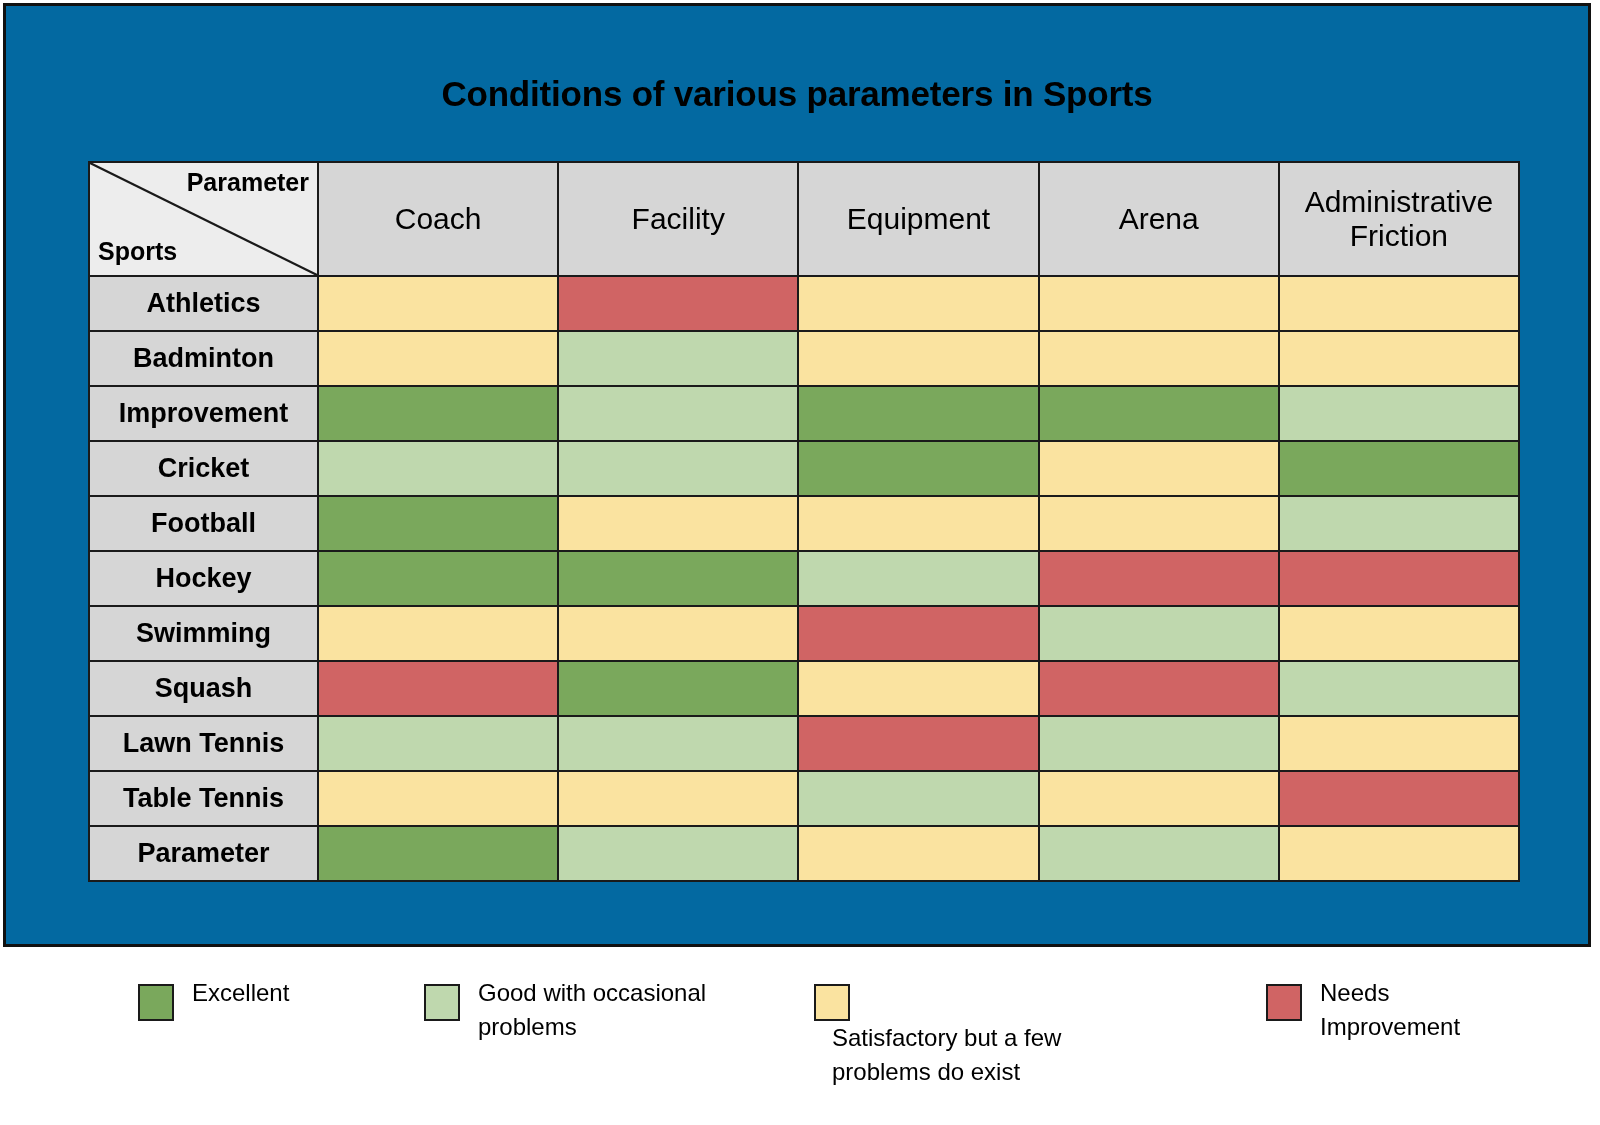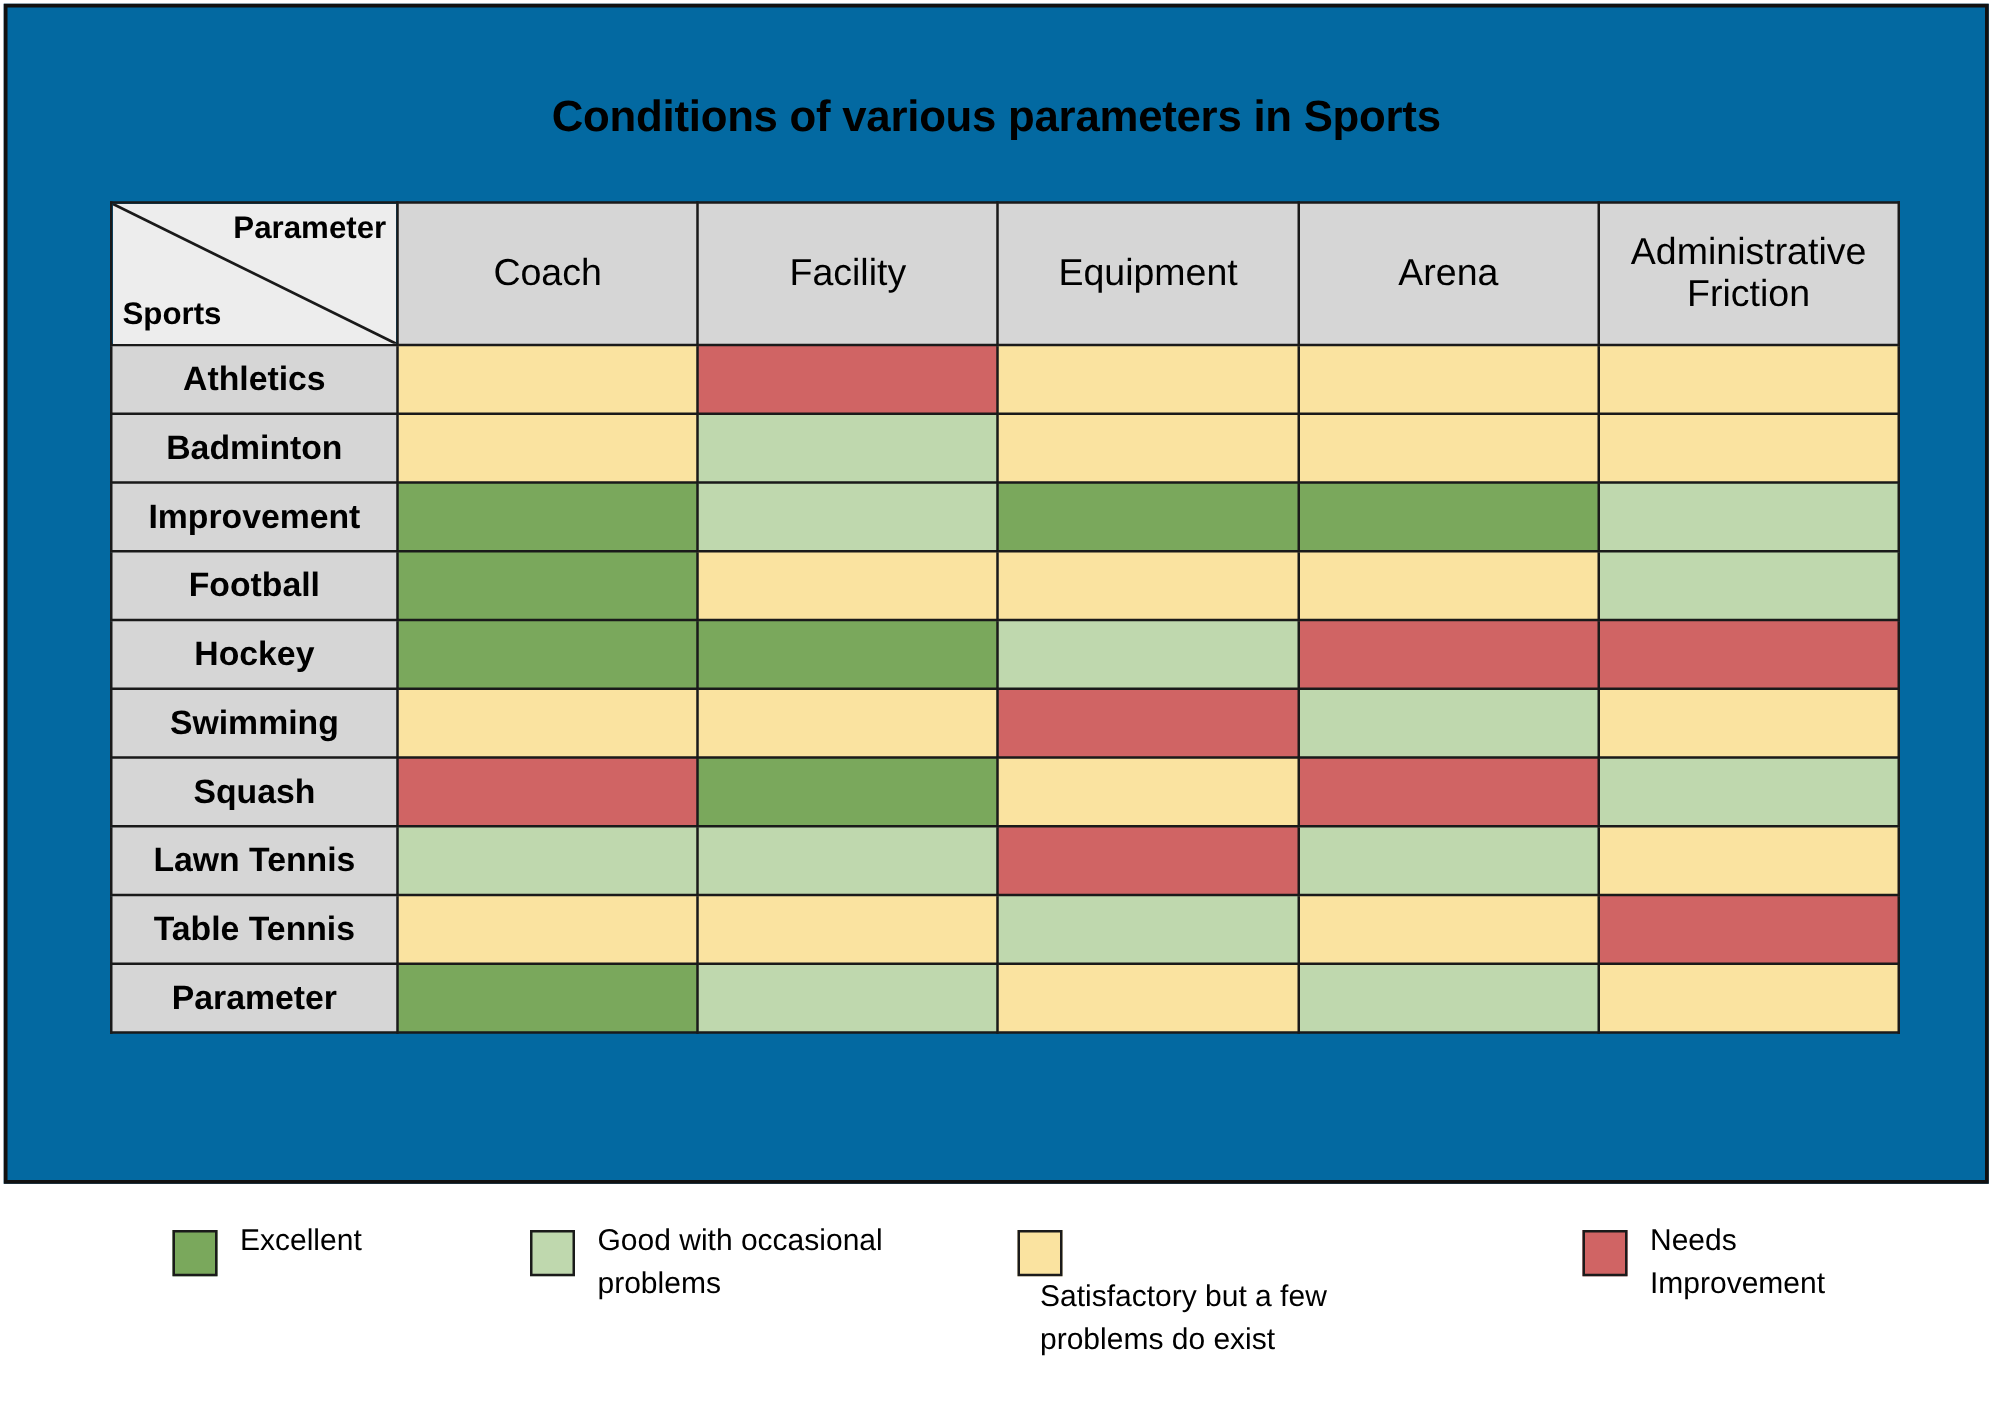--- a/index.html
+++ b/index.html
@@ -186,20 +186,28 @@
         </tr>
         <tr>
           <th class="row-head">Improvement</th>
           <td class="data-cell c-excellent"></td>
           <td class="data-cell c-good"></td>
           <td class="data-cell c-excellent"></td>
           <td class="data-cell c-excellent"></td>
           <td class="data-cell c-good"></td>
         </tr>
         <tr>
+          <th class="row-head">Cricket</th>
+          <td class="data-cell c-good"></td>
+          <td class="data-cell c-good"></td>
+          <td class="data-cell c-excellent"></td>
+          <td class="data-cell c-satis"></td>
+          <td class="data-cell c-excellent"></td>
+        </tr>
+        <tr>
           <th class="row-head">Football</th>
           <td class="data-cell c-excellent"></td>
           <td class="data-cell c-satis"></td>
           <td class="data-cell c-satis"></td>
           <td class="data-cell c-satis"></td>
           <td class="data-cell c-good"></td>
         </tr>
         <tr>
           <th class="row-head">Hockey</th>
           <td class="data-cell c-excellent"></td>

